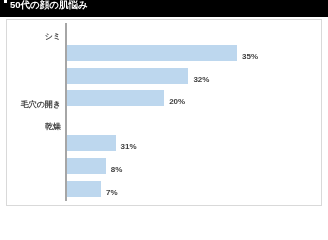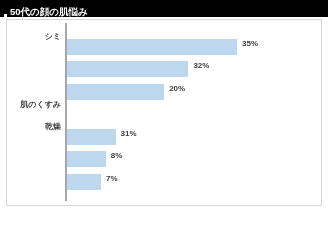--- a/index.html
+++ b/index.html
@@ -20,21 +20,21 @@
   }
 
   
   .header-bar {
     position: absolute;
     left: 0; top: 0;
     width: 328px;
     height: 17px;
     background: #000000;
     display: flex;
-    align-items: flex-end;
+    align-items: flex-start;
     padding-left: 4px;
   }
   .header-bullet {
     width: 3px; height: 3px;
     background: #ffffff;
     margin-right: 3px;
     flex: 0 0 auto;
   }
   .header-title {
     color: #ffffff;
@@ -98,21 +98,21 @@
     line-height: 9px;
     white-space: nowrap;
   }
 
   .bar-area {
     position: absolute;
     left: 60px;
     right: 8px;
     height: 100%;
     display: flex;
-    align-items: flex-start;
+    align-items: flex-end;
     margin-top: 27px;
   }
 
   .bar {
     height: 16px;
     background: #bdd7ee;
     flex: 0 0 auto;
   }
 
   .bar-value {
@@ -150,21 +150,21 @@
               <div class="bar-value">32%</div>
             </div>
           </div>
           <div class="row">
             <div class="bar-area">
               <div class="bar" style="width: 97.1429px; background: rgb(189, 215, 238);"></div>
               <div class="bar-value">20%</div>
             </div>
           </div>
           <div class="row">
-            <div class="cat-label">肌のくすみ</div>
+            <div class="cat-label">毛穴の開き</div>
           </div>
           <div class="row">
             <div class="cat-label">乾燥</div>
             <div class="bar-area">
               <div class="bar" style="width: 48.5714px; background: rgb(189, 215, 238);"></div>
               <div class="bar-value">31%</div>
             </div>
           </div>
           <div class="row">
             <div class="bar-area">

